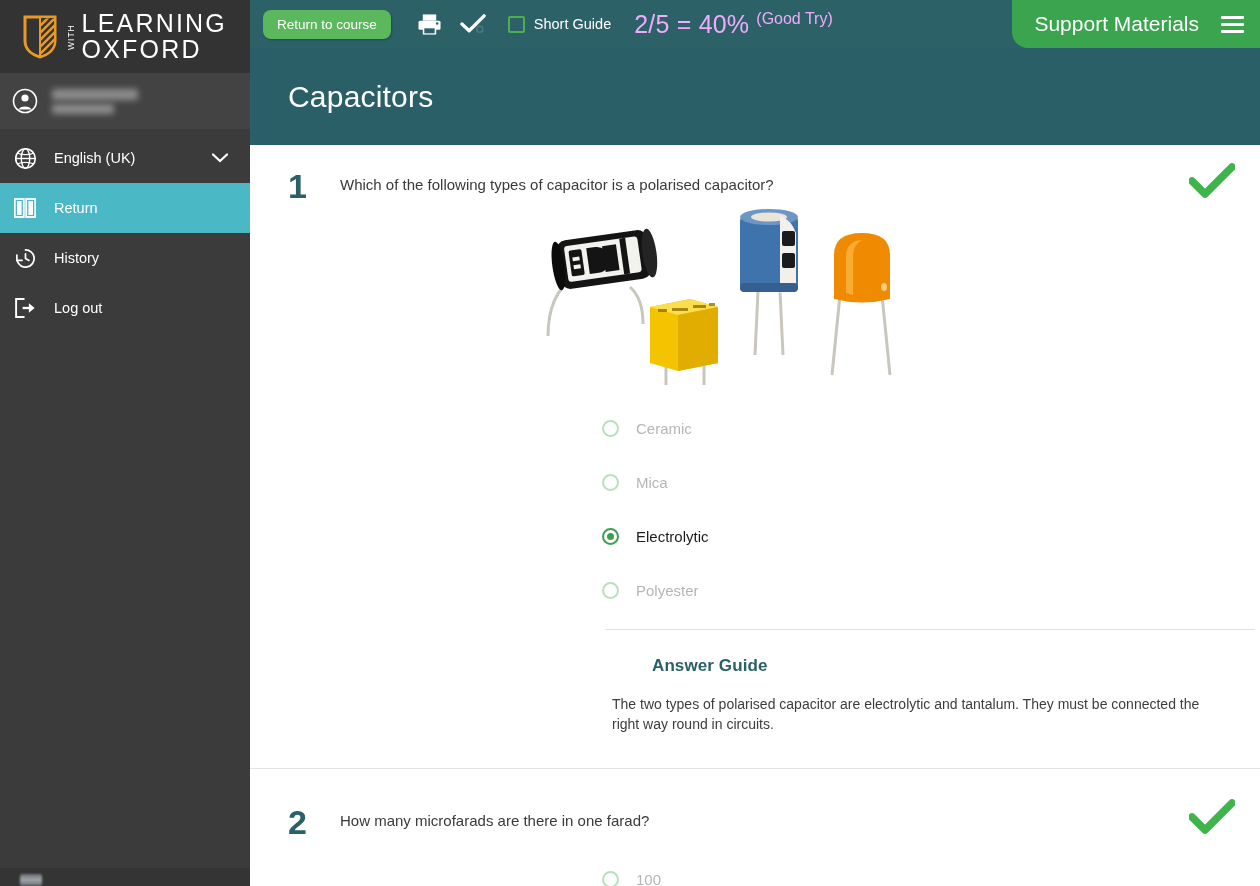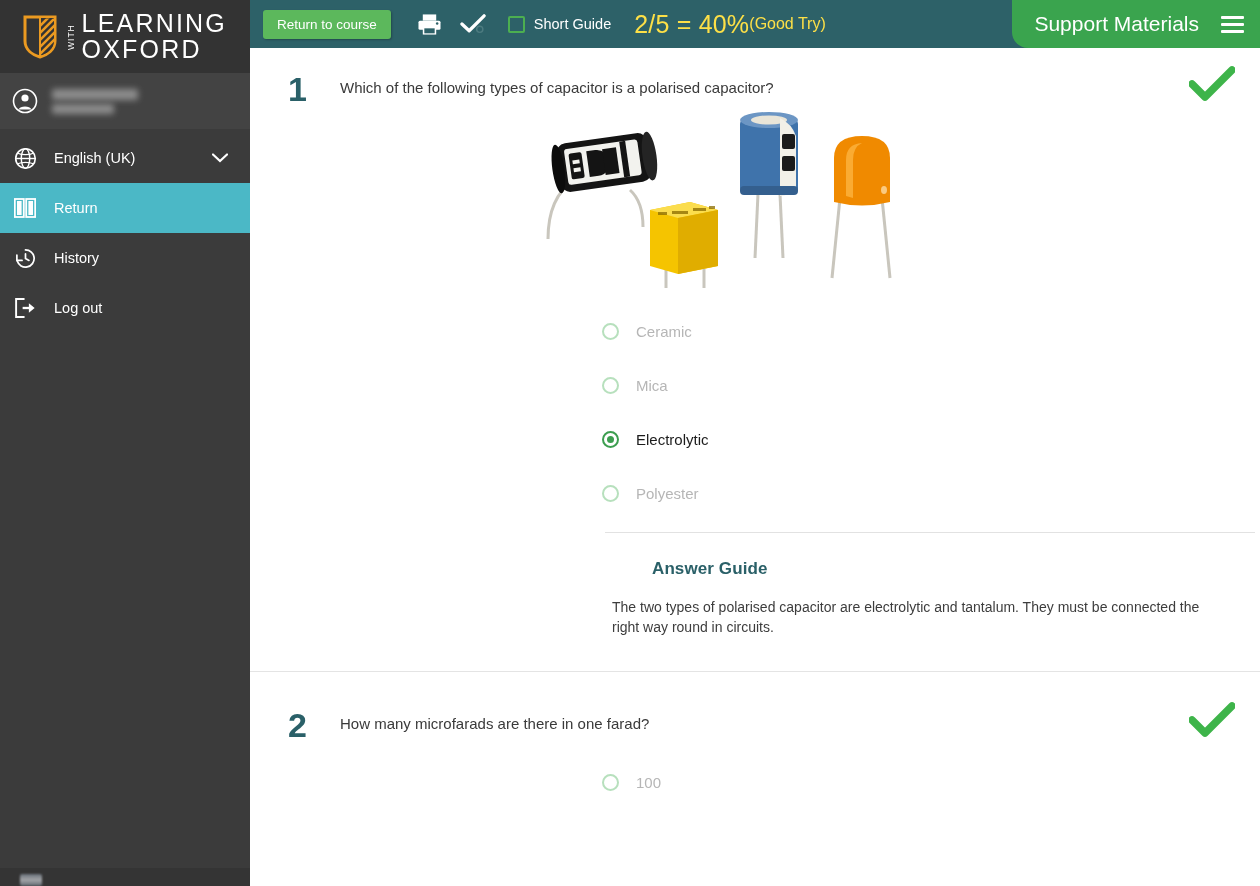--- a/index.html
+++ b/index.html
@@ -109,21 +109,21 @@
     gap: 0;
     position: relative;
   }
   .btn-return {
     background: #5cb85c;
     color: #ffffff;
     border: none;
     font-family: "Liberation Sans", sans-serif;
     font-size: 13.5px;
     padding: 7px 14px;
-    border-radius: 3px;
+    border-radius: 8px;
     cursor: pointer;
     box-shadow: 1px 1px 2px rgba(0,0,0,.25);
   }
   .tb-icon {
     width: 44px; height: 48px;
     display: flex; align-items: center; justify-content: center;
     cursor: pointer;
   }
   .print-gap { margin-left: 17px; }
   .short-report {
@@ -133,22 +133,22 @@
   }
   .cb-box {
     width: 17px; height: 17px;
     border: 2px solid #4caf50;
     border-radius: 2px;
     background: transparent;
   }
   .sr-label { color: #ffffff; font-size: 14.5px; }
   .score {
     margin-left: 23px;
-    color: #fde047;
-    display: flex; align-items: center; 
+    color: #f0abfc;
+    display: flex; align-items: flex-start; gap: 7px;
   }
   .score-main { font-size: 25px; letter-spacing: .2px; }
   .score-note { font-size: 16px; }
 
   .support-panel {
     position: absolute; right: 0; top: 0;
     height: 48px;
     background: #3aa44e;
     border-bottom-left-radius: 16px;
     display: flex; align-items: center;
@@ -399,20 +399,23 @@
       <div class="support-panel">
         <span class="support-label">Support Materials</span>
         <span class="hamburger">
             <i></i>
             <i></i>
             <i></i>
           </span>
       </div>
     </div>
 
+    <div class="title-band">
+      <h1>Capacitors</h1>
+    </div>
 
     <div class="content">
 
       <section class="question">
         <div class="q-head">
           <div class="q-num">1</div>
           <div class="q-text">Which of the following types of capacitor is a polarised capacitor?</div>
         </div>
         <svg class="tick" viewBox="0 0 46 36">
           <path d="M3 18 L16 31 L43 4" fill="none" stroke="#3eb44a" stroke-width="7.5" stroke-linecap="round" stroke-linejoin="round"></path>

